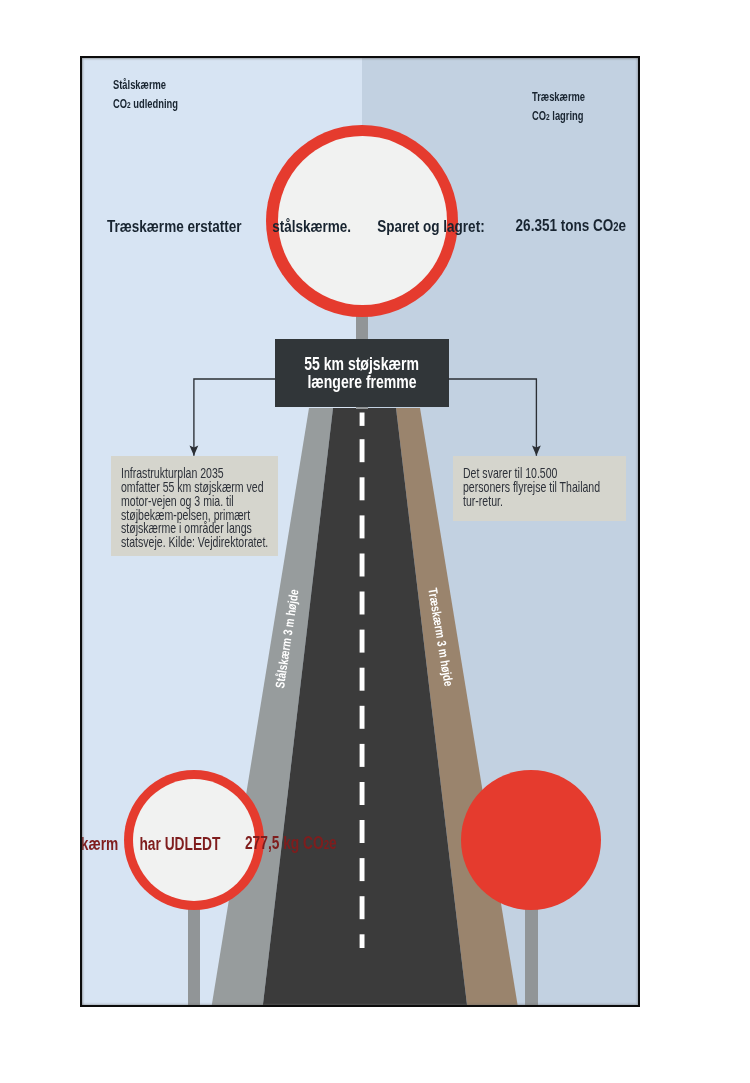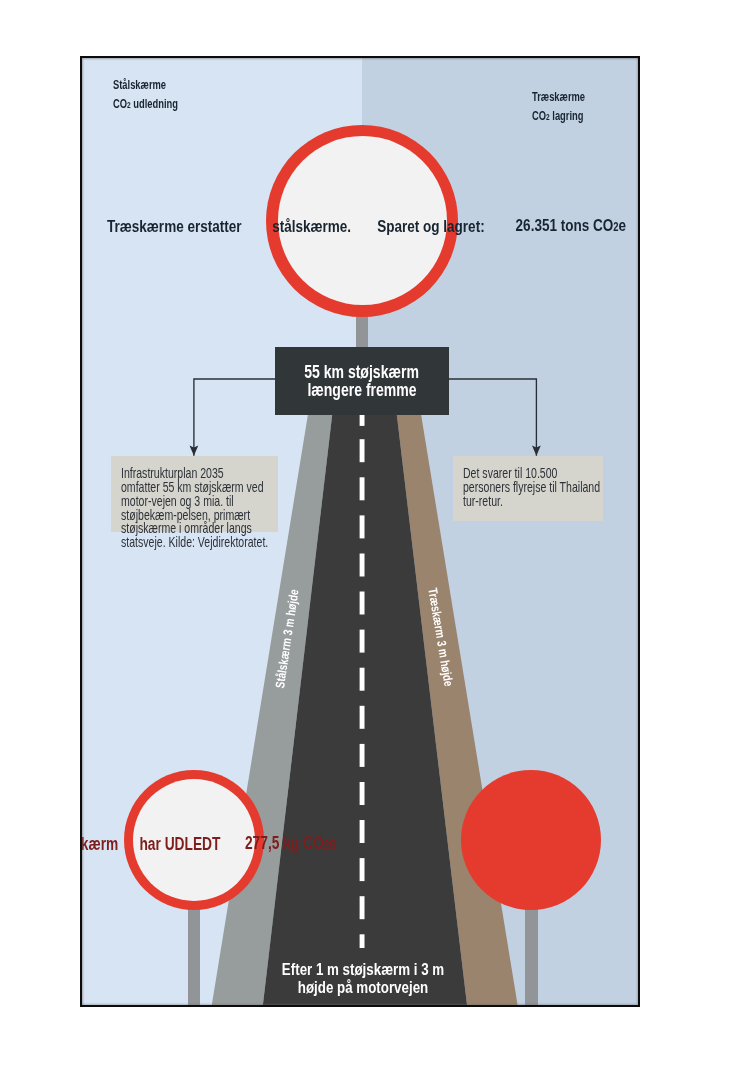--- a/index.html
+++ b/index.html
@@ -17,21 +17,21 @@
   .sq{display:block;white-space:nowrap;transform:scaleX(0.78);}
   .sq-l{transform-origin:left center;}
   .sq-c{transform-origin:center center;}
   .hdr{position:absolute;font-size:12px;font-weight:bold;color:#182430;line-height:19px;}
   .sub{font-size:0.70em;vertical-align:baseline;}
   .ring{position:absolute;border-radius:50%;background:#e53b2e;}
   .face{position:absolute;border-radius:50%;background:#f1f2f1;
         display:flex;flex-direction:row;align-items:center;justify-content:center;text-align:center;}
   .pole{position:absolute;background:#919597;}
   .banner{position:absolute;background:#313639;display:flex;flex-direction:column;align-items:center;
-          justify-content:center;text-align:center;margin-top:8px;}
+          justify-content:center;text-align:center;}
   .banner-txt{font-weight:bold;color:#ffffff;font-size:18px;line-height:18px;}
   .note{position:absolute;background:#d5d5cd;box-sizing:border-box;}
   .note-txt{position:absolute;color:#2d3139;font-size:13.9px;line-height:13.92px;}
   .note-txt .sq{transform:scaleX(0.76);}
   .vlabel{position:absolute;color:#ffffff;font-size:12.7px;font-weight:bold;white-space:nowrap;
           transform-origin:0 0;}
   .footer-txt{position:absolute;color:#ffffff;font-weight:bold;font-size:17.1px;
               line-height:18px;text-align:center;}
 </style>
 </head>
@@ -83,21 +83,21 @@
     <div class="banner-txt">
           <span class="sq sq-c"><span>længere fremme</span></span>
         </div>
   </div>
   <svg class="abs" style="left:0;top:0;" width="556" height="947" viewBox="0 0 556 947">
     <path d="M 193 321 H 111.9 V 397.8" fill="none" stroke="#2b2f35" stroke-width="1.35"></path>
     <path d="M 111.9 397.8 l -4.4 -10.4 l 4.4 2.2 l 4.4 -2.2 Z" fill="#2b2f35"></path>
     <path d="M 366 321 H 454.4 V 397.8" fill="none" stroke="#2b2f35" stroke-width="1.35"></path>
     <path d="M 454.4 397.8 l -4.4 -10.4 l 4.4 2.2 l 4.4 -2.2 Z" fill="#2b2f35"></path>
   </svg>
-  <div class="note" style="left:29px;top:398px;width:167px;height:76px;">
+  <div class="note" style="left:29px;top:398px;width:167px;height:100px;">
     <div class="note-txt" style="left:10px;top:10.8px;">
       <div>
             <span class="sq sq-l"><span>Infrastrukturplan 2035</span></span>
           </div>
       <div>
             <span class="sq sq-l"><span>omfatter 55 km støjskærm ved</span></span>
           </div>
       <div>
             <span class="sq sq-l"><span>motor-vejen og 3 mia. til</span></span>
           </div>
@@ -105,21 +105,21 @@
             <span class="sq sq-l"><span>støjbekæm-pelsen, primært</span></span>
           </div>
       <div>
             <span class="sq sq-l"><span>støjskærme i områder langs</span></span>
           </div>
       <div>
             <span class="sq sq-l"><span>statsveje. Kilde: Vejdirektoratet.</span></span>
           </div>
     </div>
   </div>
-  <div class="note" style="left:371px;top:398px;width:150px;height:65px;padding-left:44px;">
+  <div class="note" style="left:371px;top:398px;width:173px;height:65px;padding-left:44px;">
     <div class="note-txt" style="left:10px;top:10.8px;">
       <div>
             <span class="sq sq-l"><span>Det svarer til 10.500</span></span>
           </div>
       <div>
             <span class="sq sq-l"><span>personers flyrejse til Thailand</span></span>
           </div>
       <div>
             <span class="sq sq-l"><span>tur-retur.</span></span>
           </div>
@@ -133,24 +133,16 @@
       </div>
   <div class="pole" style="left:106px;top:822px;width:11.5px;height:125px;"></div>
   <div class="pole" style="left:443px;top:822px;width:12.5px;height:125px;"></div>
   <div class="ring" style="left:42px;top:712px;width:140px;height:140px;"></div>
   <div class="face" style="left:50.8px;top:720.8px;width:122.4px;height:122.4px;font-size:17.65px;line-height:17.9px;font-weight:bold;color:#7f1d1d;padding-top:10.5px;padding-left:0px;box-sizing:border-box;">
     <span class="sq sq-c"><span>Stålskærm</span></span>
     <span class="sq sq-c"><span>har UDLEDT</span></span>
     <span class="sq sq-c"><span>277,5 kg CO</span><span class="sub">2</span><span>e</span></span>
   </div>
   <div class="ring" style="left:379px;top:712px;width:140px;height:140px;"></div>
-  <div class="footer-txt" style="left:150px;top:902.5px;width:262px;">
-    <div>
-          <span class="sq sq-c"><span>Efter 1 m støjskærm i 3 m</span></span>
-        </div>
-    <div>
-          <span class="sq sq-c"><span>højde på motorvejen</span></span>
-        </div>
-  </div>
 </div>
 <div id="inner-shadow"></div>
 <div id="frame-border"></div>
 </div>
 
 </body></html>

